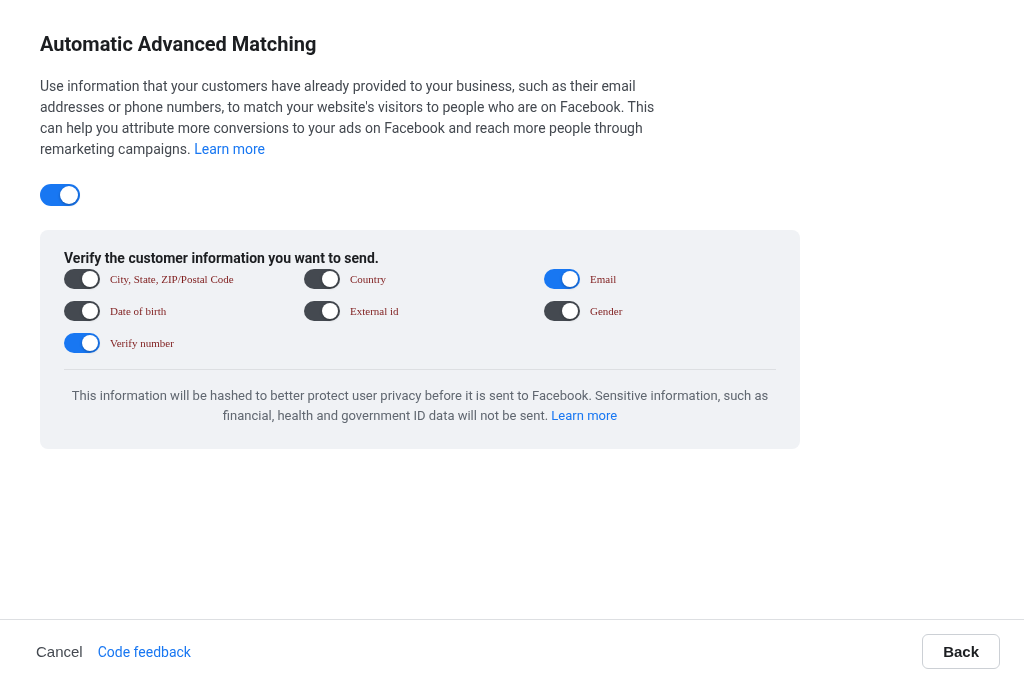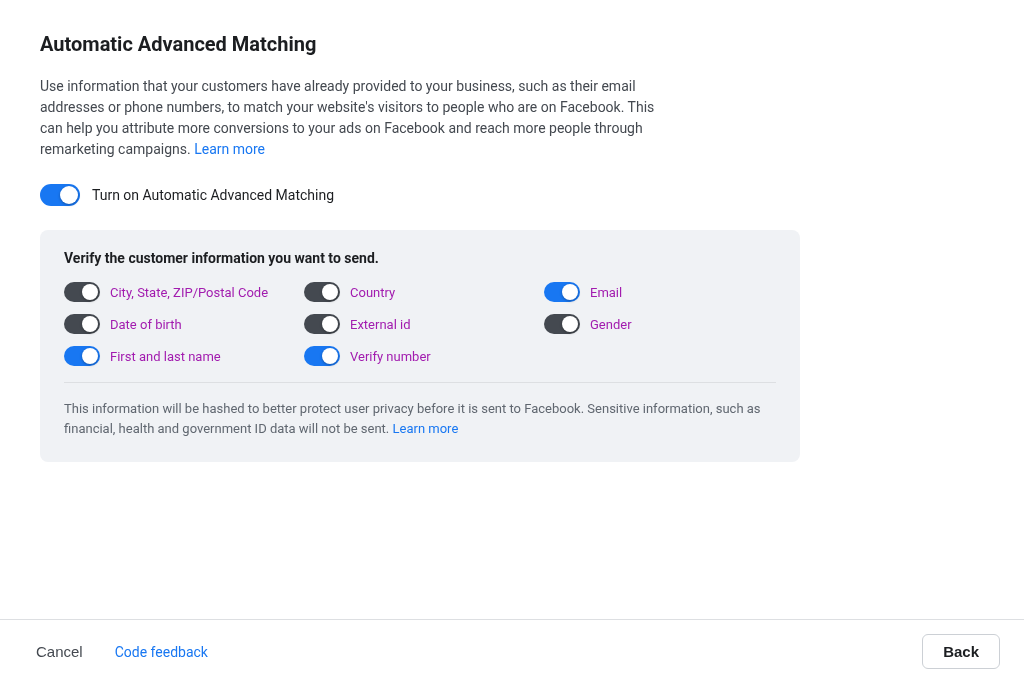--- a/index.html
+++ b/index.html
@@ -110,66 +110,68 @@
       background: #f0f2f5;
       border-radius: 8px;
       padding: 20px 24px 24px 24px;
       max-width: 760px;
     }
 
     .verify-title {
       font-weight: 700;
       font-size: 14px;
       color: #1c1e21;
-      margin-bottom: 16px;
+      margin-bottom: 3px;
     }
 
     .toggle-grid {
       display: grid;
       grid-template-columns: repeat(3, 1fr);
       gap: 12px 8px;
       margin-bottom: 16px;
     }
 
     .toggle-item {
       display: flex;
       align-items: center;
       gap: 10px;
     }
 
     .toggle-item-label {
-      font-size: 13px;
-      color: #a21caf;
+      font-size: 11px;
+      color: #7f1d1d;
+      font-family: Liberation Serif, serif;
     }
 
     .privacy-note {
       font-size: 13px;
       color: #606770;
       line-height: 1.5;
       border-top: 1px solid #dddfe2;
       padding-top: 16px;
       margin-top: 4px;
+      text-align: center;
     }
 
     
     .footer {
       height: 64px;
       border-top: 1px solid #dddfe2;
       display: flex;
       align-items: center;
       justify-content: space-between;
       padding: 0 24px;
       background: #fff;
       flex-shrink: 0;
     }
 
     .footer-left {
       display: flex;
       align-items: center;
-      gap: 20px;
+      gap: 3px;
     }
 
     .footer-right {
       display: flex;
       align-items: center;
       gap: 24px;
     }
 
     .btn-cancel {
       background: none;
@@ -218,21 +220,20 @@
     <span>Use information that your customers have already provided to your business, such as their email addresses or phone numbers, to match your website's visitors to people who are on Facebook. This can help you attribute more conversions to your ads on Facebook and reach more people through remarketing campaigns.</span>
     <a class="learn-more-link" href="#">Learn more</a>
   </p>
 
   <div class="toggle-row">
     <div class="toggle">
       <div class="toggle-track on">
         <div class="toggle-thumb"></div>
       </div>
     </div>
-    <span class="toggle-label">Turn on Automatic Advanced Matching</span>
   </div>
 
   <div class="verify-box">
     <div class="verify-title">Verify the customer information you want to send.</div>
 
     <div class="toggle-grid">
 
       <div class="toggle-item">
         <div class="toggle toggle-small">
           <div class="toggle-track dark-off">
@@ -280,28 +281,20 @@
 
       <div class="toggle-item">
         <div class="toggle toggle-small">
           <div class="toggle-track dark-off">
             <div class="toggle-thumb"></div>
           </div>
         </div>
         <span class="toggle-item-label">Gender</span>
       </div>
 
-      <div class="toggle-item">
-        <div class="toggle toggle-small">
-          <div class="toggle-track on">
-            <div class="toggle-thumb"></div>
-          </div>
-        </div>
-        <span class="toggle-item-label">First and last name</span>
-      </div>
 
       <div class="toggle-item">
         <div class="toggle toggle-small">
           <div class="toggle-track on">
             <div class="toggle-thumb"></div>
           </div>
         </div>
         <span class="toggle-item-label">Verify number</span>
       </div>
     </div>

